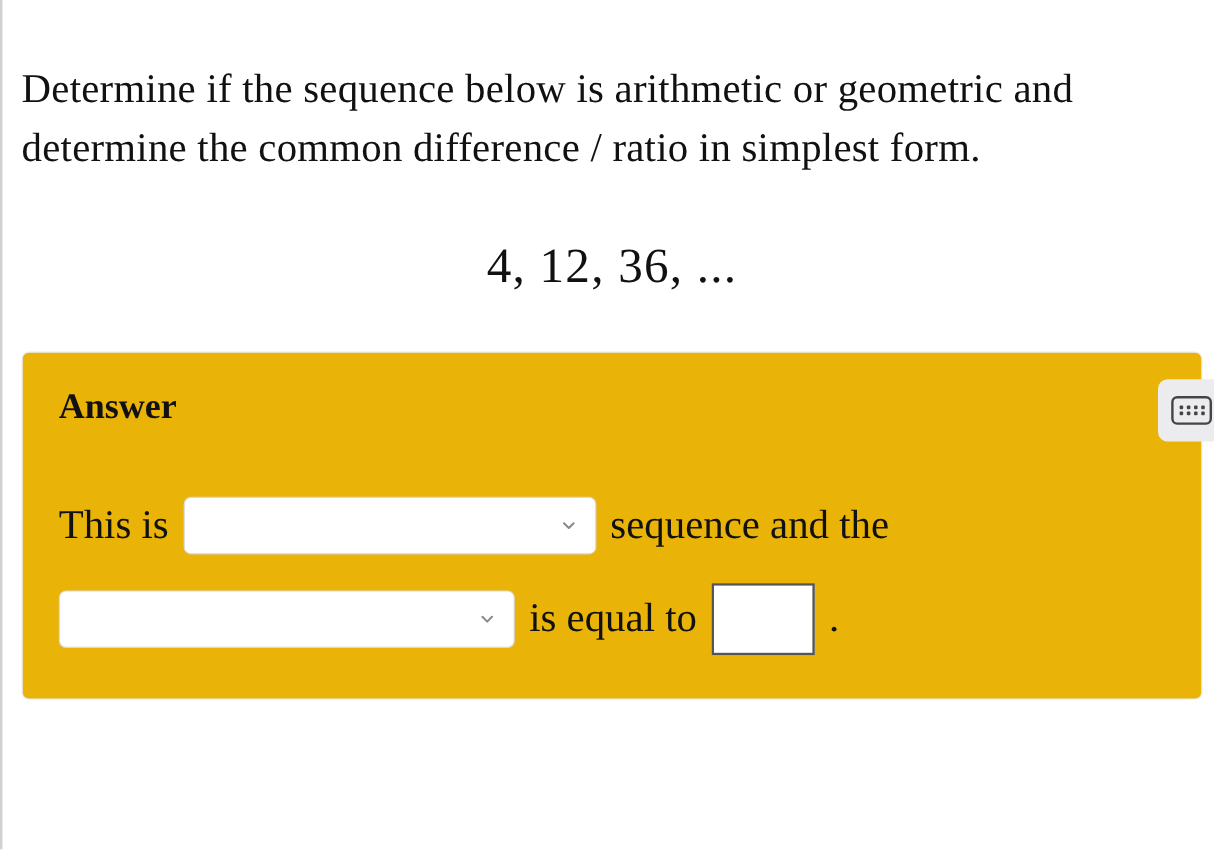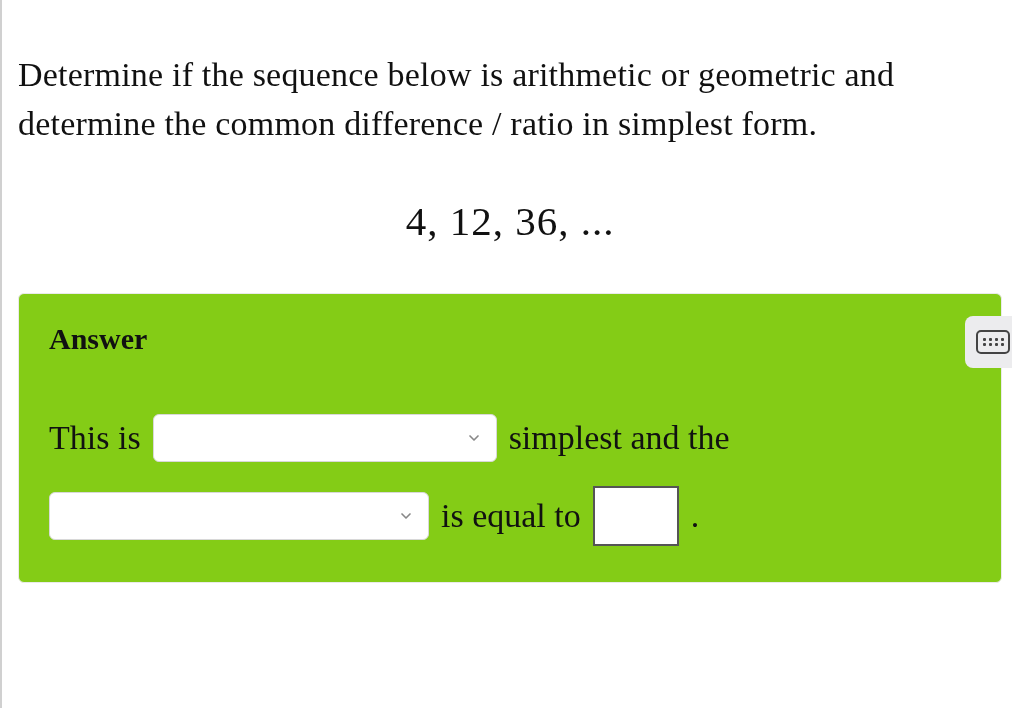--- a/index.html
+++ b/index.html
@@ -33,21 +33,21 @@
     }
     .sequence-display {
       text-align: center;
       font-size: 41px;
       margin-top: 48px;
       margin-bottom: 48px;
       font-family: 'Cambria Math', Georgia, serif;
       letter-spacing: 1px;
     }
     .answer-panel {
-      background: #84cc16;
+      background: #eab308;
       border: 1px solid #eaeaea;
       border-radius: 6px;
       padding: 28px 30px 32px 30px;
       margin-top: 40px;
       position: relative;
     }
     .answer-heading {
       font-weight: 700;
       font-size: 30px;
       margin-bottom: 48px;
@@ -155,21 +155,21 @@
   <div class="answer-sentence">
     <span class="sentence-text">This is</span>
 
     <span class="dropdown">
       <span></span>
       <svg class="chevron" viewBox="0 0 24 24" fill="none" stroke="#888" stroke-width="2.5" stroke-linecap="round" stroke-linejoin="round">
         <polyline points="6 9 12 15 18 9"></polyline>
       </svg>
     </span>
 
-    <span class="sentence-text">simplest and the</span>
+    <span class="sentence-text">sequence and the</span>
 
     <span class="dropdown narrow">
       <span></span>
       <svg class="chevron" viewBox="0 0 24 24" fill="none" stroke="#888" stroke-width="2.5" stroke-linecap="round" stroke-linejoin="round">
         <polyline points="6 9 12 15 18 9"></polyline>
       </svg>
     </span>
 
     <span class="sentence-text">is equal to</span>
 

